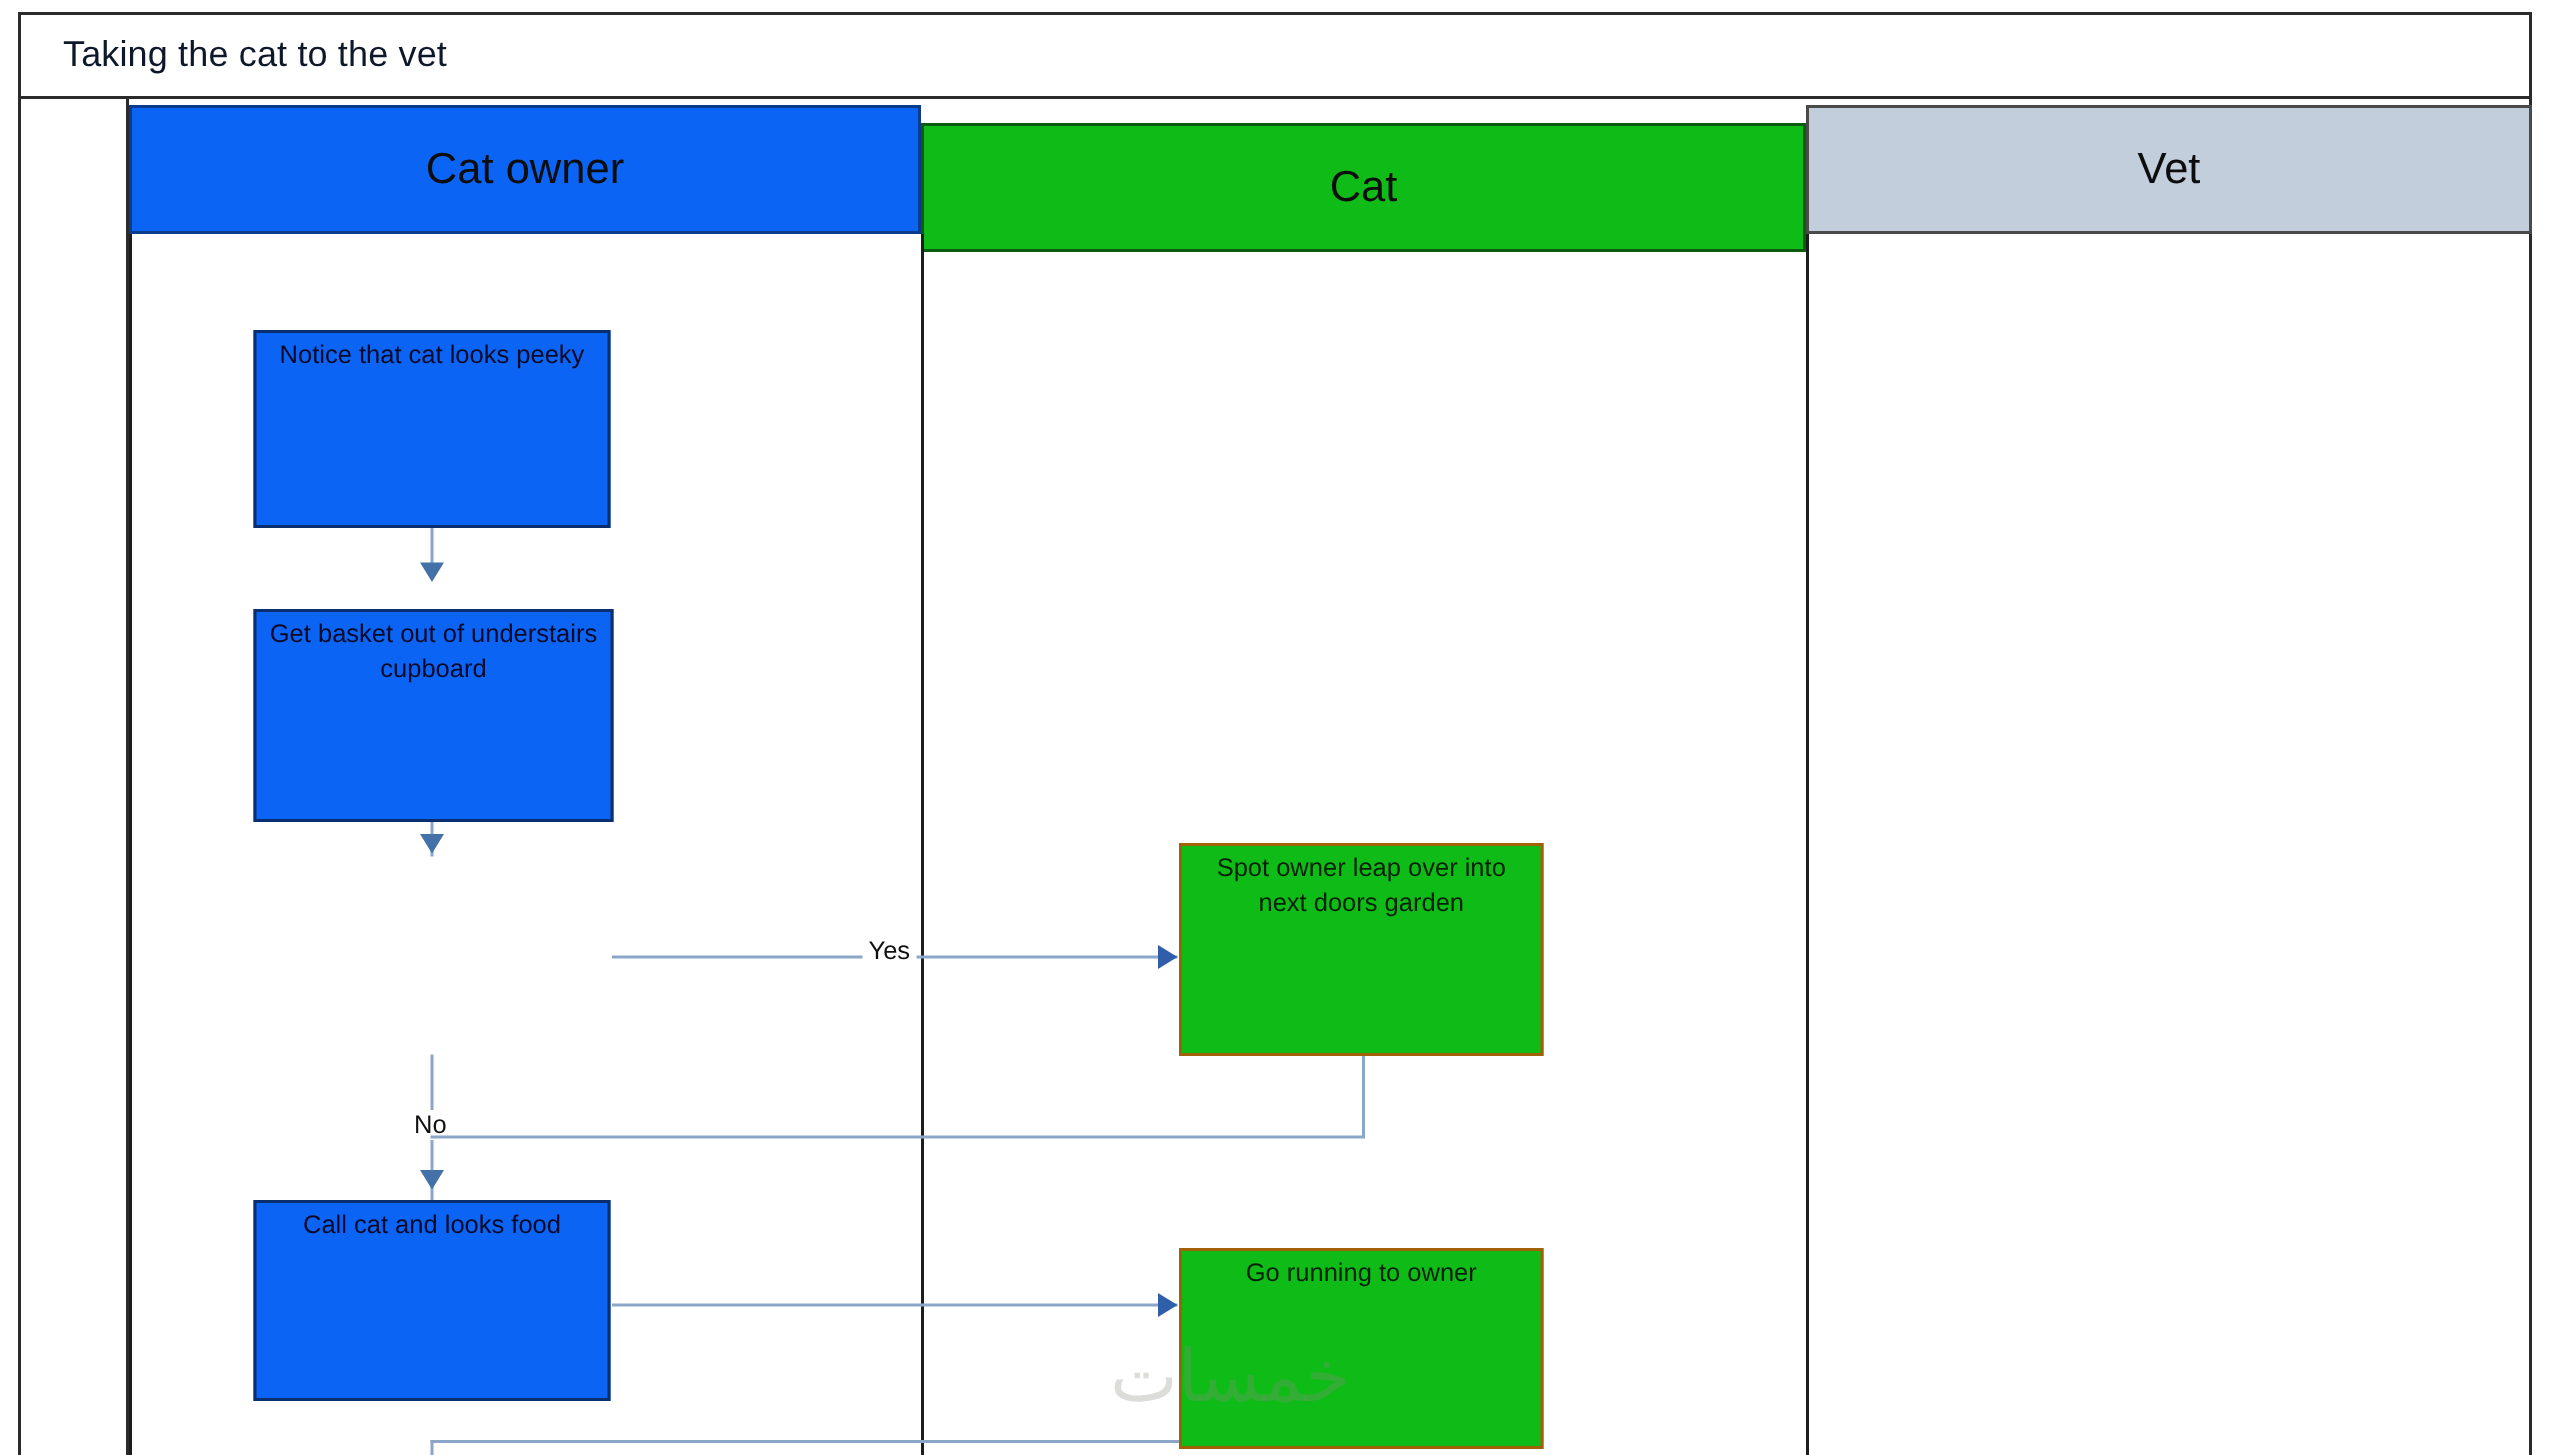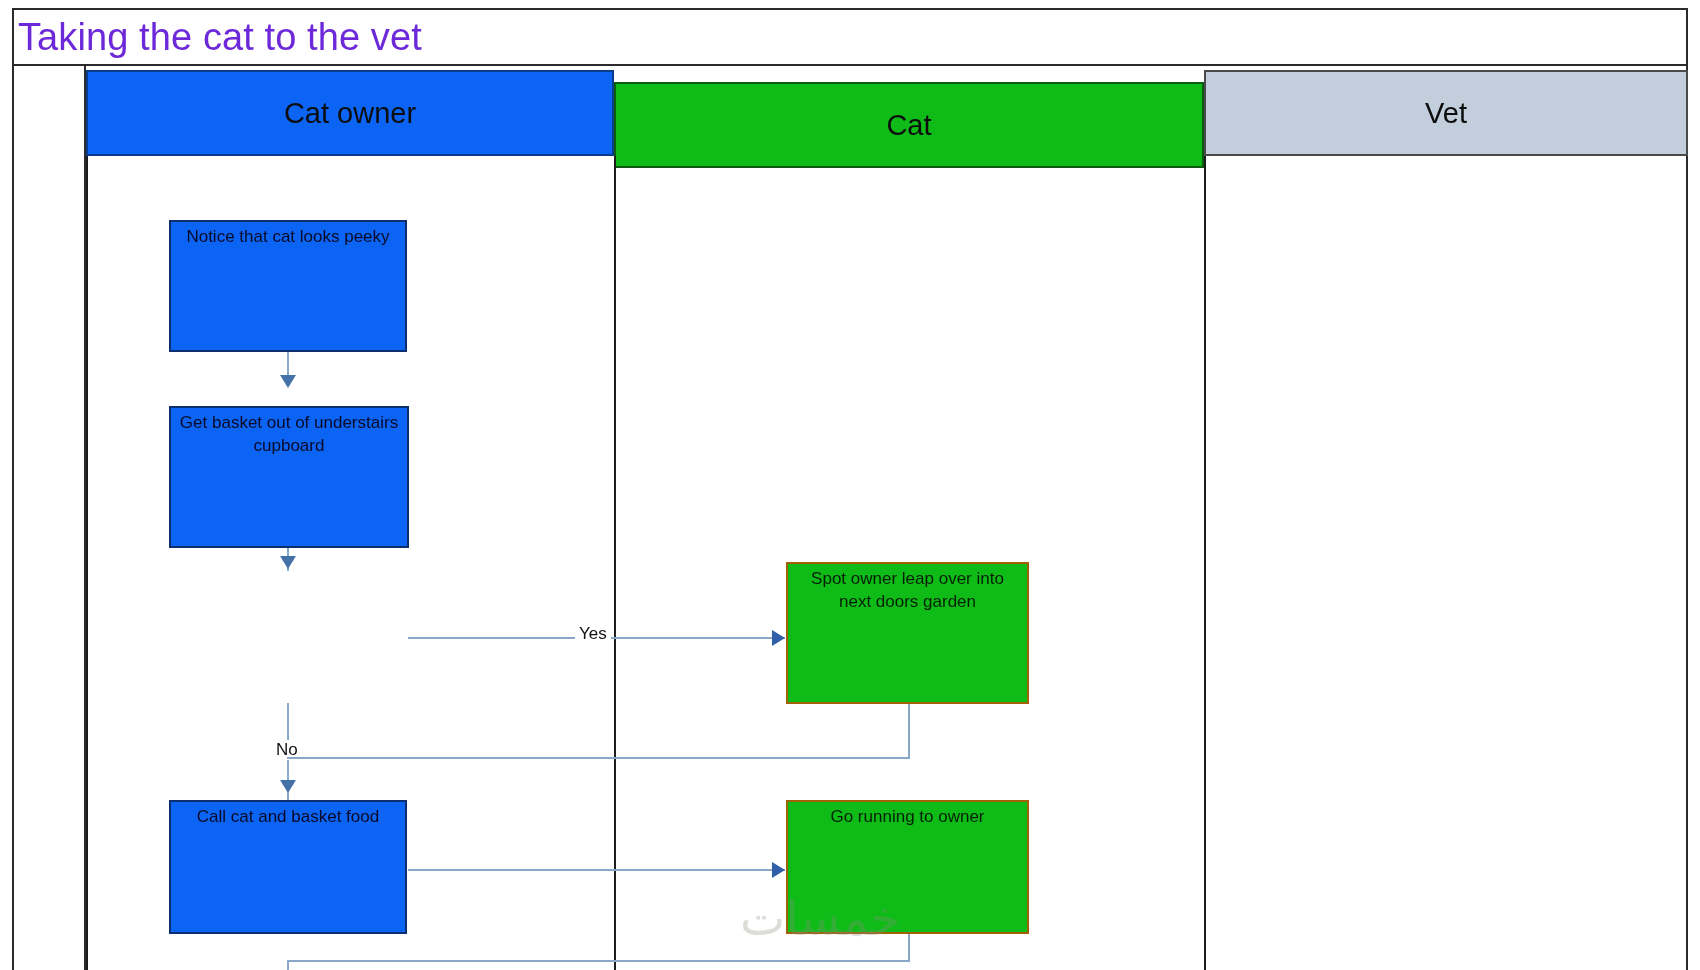--- a/index.html
+++ b/index.html
@@ -41,23 +41,23 @@
     top: 8px;
     width: 1676px;
     height: 58px;
     border: 2px solid #2b2b2b;
     box-sizing: border-box;
     background: #ffffff;
     display: flex;
     align-items: center;
   }
   .title-text {
-    font-size: 38px;
-    color: #6d28d9;
-    padding-left: 4px;
+    font-size: 24px;
+    color: #0f172a;
+    padding-left: 28px;
     letter-spacing: 0.1px;
     white-space: nowrap;
   }
 
   
   .phase-col {
     position: absolute;
     left: 14px;
     top: 66px;
     width: 72px;
@@ -242,22 +242,22 @@
   <div class="node process" style="left:169px; top:406px; width:240px; height:142px;">
     <span>Get basket out of understairs cupboard</span>
   </div>
 
 
   <div class="node process green-node" style="left:786px; top:562px; width:243px; height:142px;">
     <span>Spot owner leap over into next doors garden</span>
   </div>
 
   <div class="node process" style="left:169px; top:800px; width:238px; height:134px;">
-    <span>Call cat and basket food</span>
-  </div>
-
-  <div class="node process green-node" style="left:786px; top:800px; width:243px; height:134px;">
+    <span>Call cat and looks food</span>
+  </div>
+
+  <div class="node process green-node" style="left:786px; top:832px; width:243px; height:134px;">
     <span>Go running to owner</span>
   </div>
 
   <div class="watermark" style="left:740px; top:890px;">خمسات</div>
 
 </div>
 
 </body></html>

